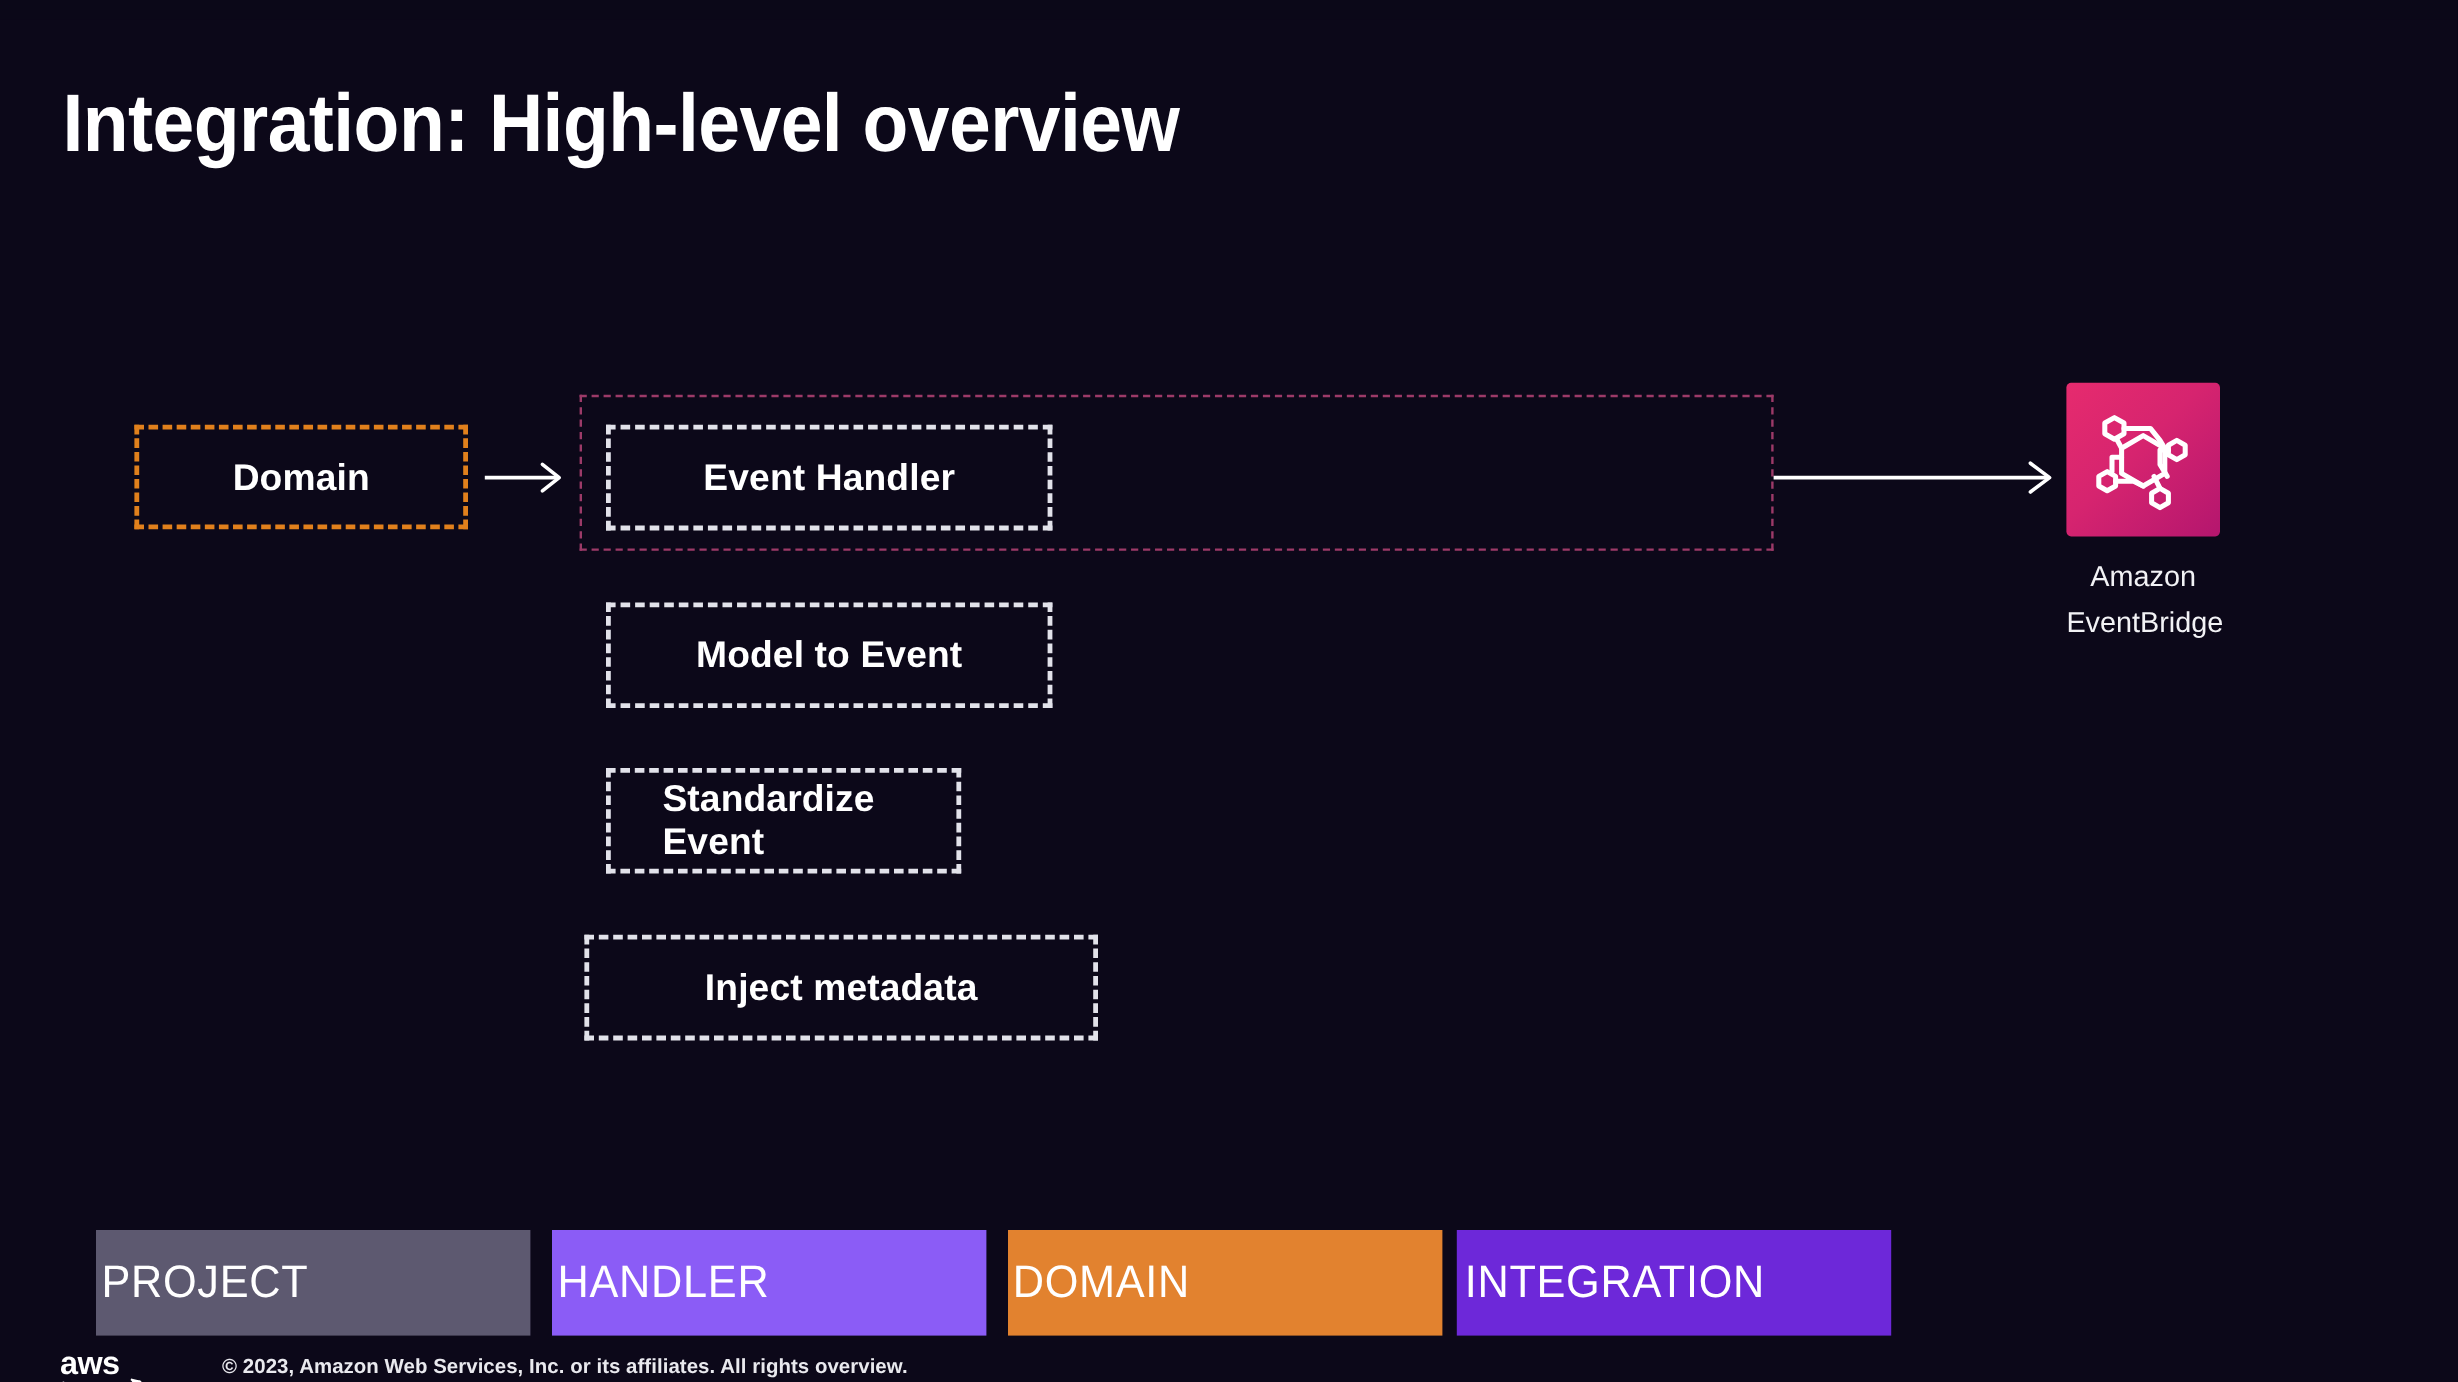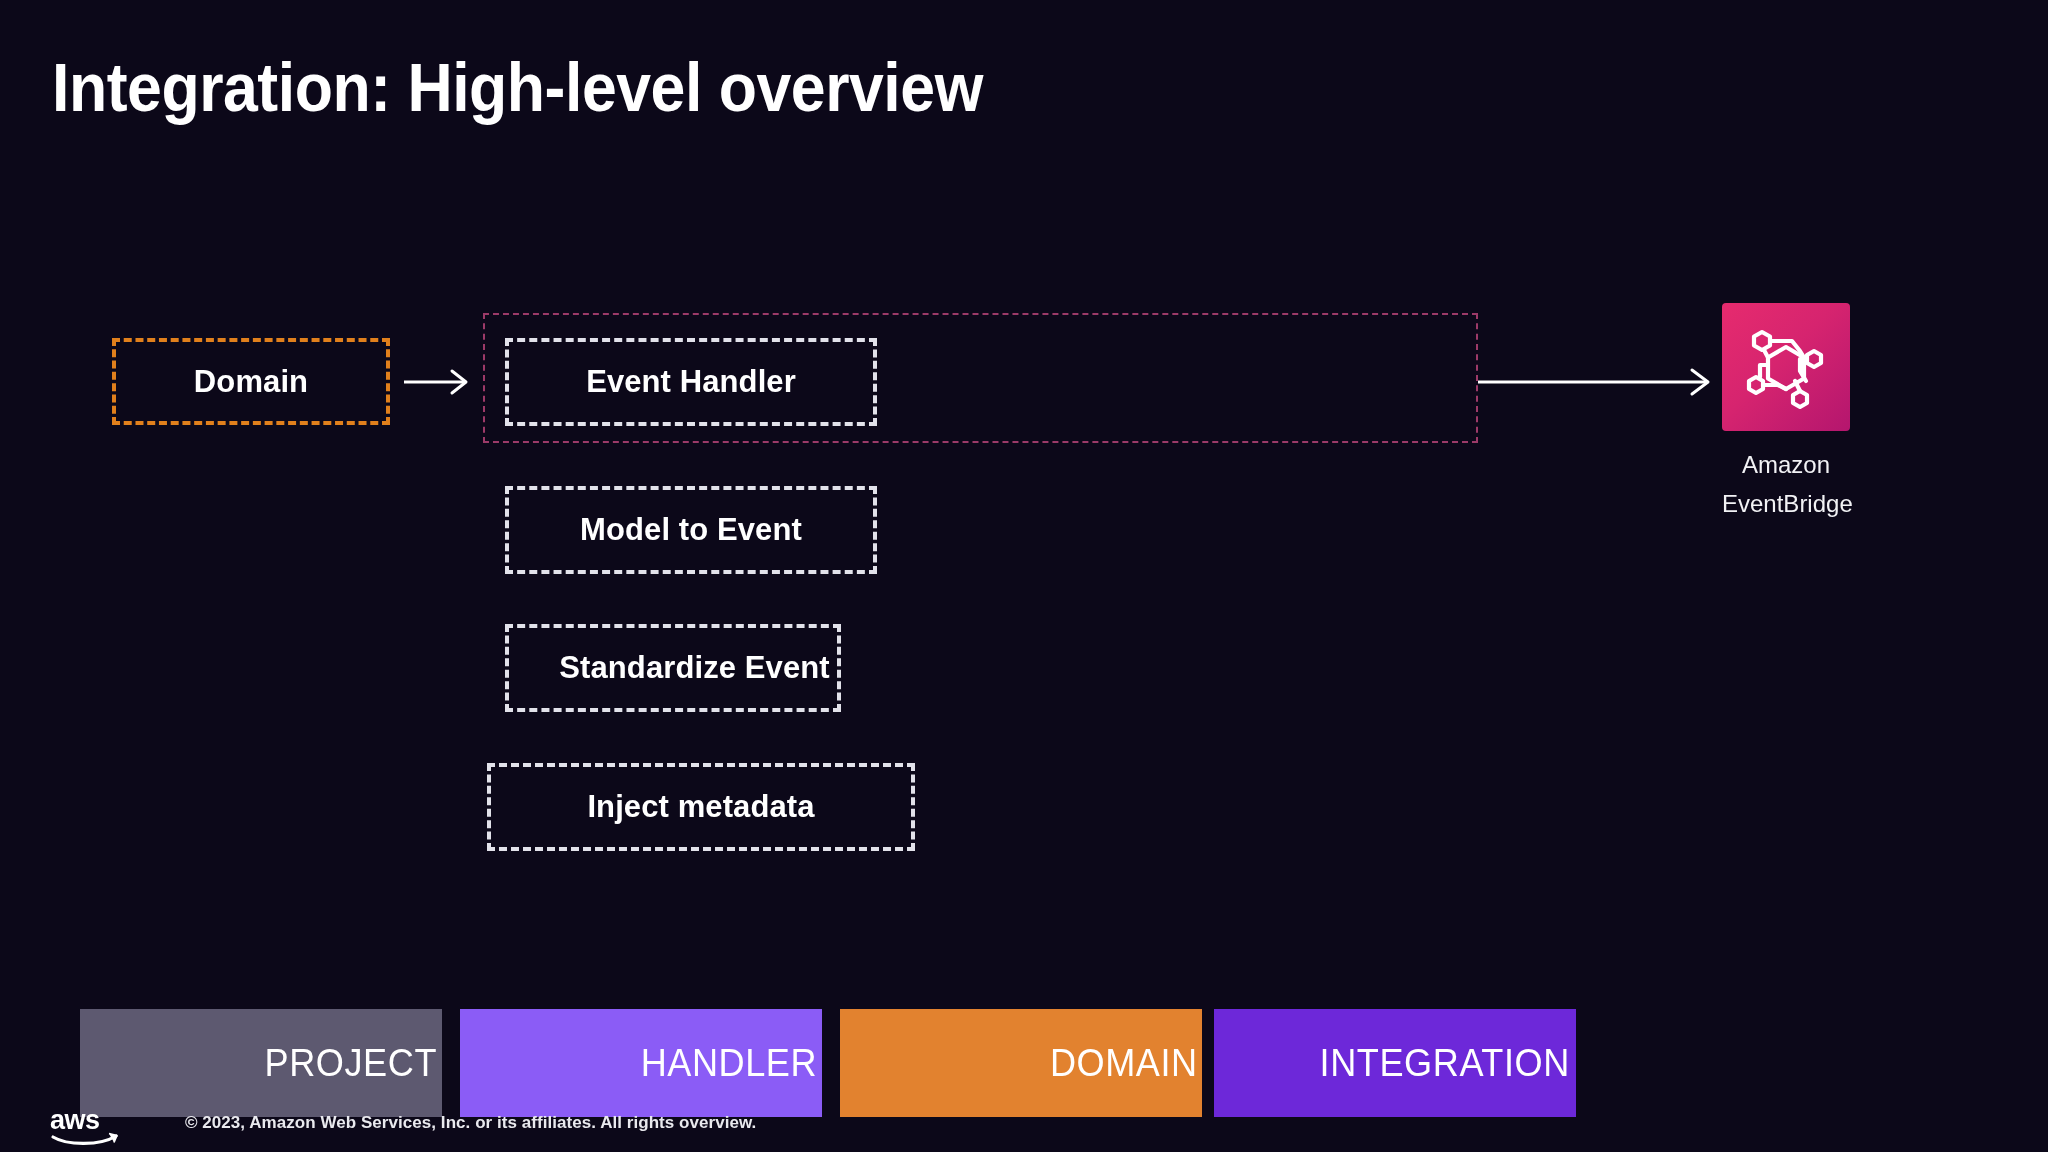--- a/index.html
+++ b/index.html
@@ -80,21 +80,21 @@
     box-sizing: border-box;
   }
 
   
   .node-dashed-light {
     border: 4px dashed #E2E2EA;
   }
 
   #node-event-handler { left: 505px; top: 338px; width: 372px; height: 88px; }
   #node-model-to-event { left: 505px; top: 486px; width: 372px; height: 88px; }
-  #node-standardize-event { left: 505px; top: 624px; width: 336px; height: 88px; padding-left: 43px; }
+  #node-standardize-event { left: 505px; top: 624px; width: 296px; height: 88px; padding-left: 43px; }
   #node-inject-metadata { left: 487px; top: 763px; width: 428px; height: 88px; }
 
   
   .arrow-svg {
     position: absolute;
     overflow: visible;
   }
   #arrow-domain-to-handler { left: 400px; top: 362px; width: 80px; height: 40px; }
   #arrow-group-to-eventbridge { left: 1478px; top: 362px; width: 240px; height: 40px; }
 
@@ -129,25 +129,25 @@
   #tabbar {
     position: absolute;
     left: 0;
     top: 1009px;
     width: 2048px;
     height: 88px;
   }
   .tab {
     position: absolute;
     top: 0;
-    height: 108px;
+    height: 88px;
     box-sizing: border-box;
     display: flex;
     align-items: center;
-    justify-content: flex-end;
+    justify-content: flex-start;
     color: #FFFFFF;
     font-size: 38px;
     font-weight: 400;
     letter-spacing: 0.6px;
     transform-origin: center;
   }
   .tab-label { transform: scaleX(0.95); display: block; }
 
   
   #aws-logo {
@@ -164,21 +164,21 @@
     color: #E9E9EE;
     font-size: 17px;
     font-weight: 600;
     letter-spacing: 0.05px;
     white-space: nowrap;
   }
 </style>
 </head>
 <body>
 
-<div id="slide" style="background: rgb(12, 8, 25);">
+<div id="slide" style="background: rgb(12, 8, 25); margin-top: 16px;">
 
   <div id="slide-title">Integration: High-level overview</div>
 
   <div id="diagram">
 
     <div id="group-integration" style="border-color: rgb(156, 58, 104);"></div>
 
     <div class="node" id="node-domain" style="border-color: rgb(225, 128, 28);">
       <span>Domain</span>
     </div>

